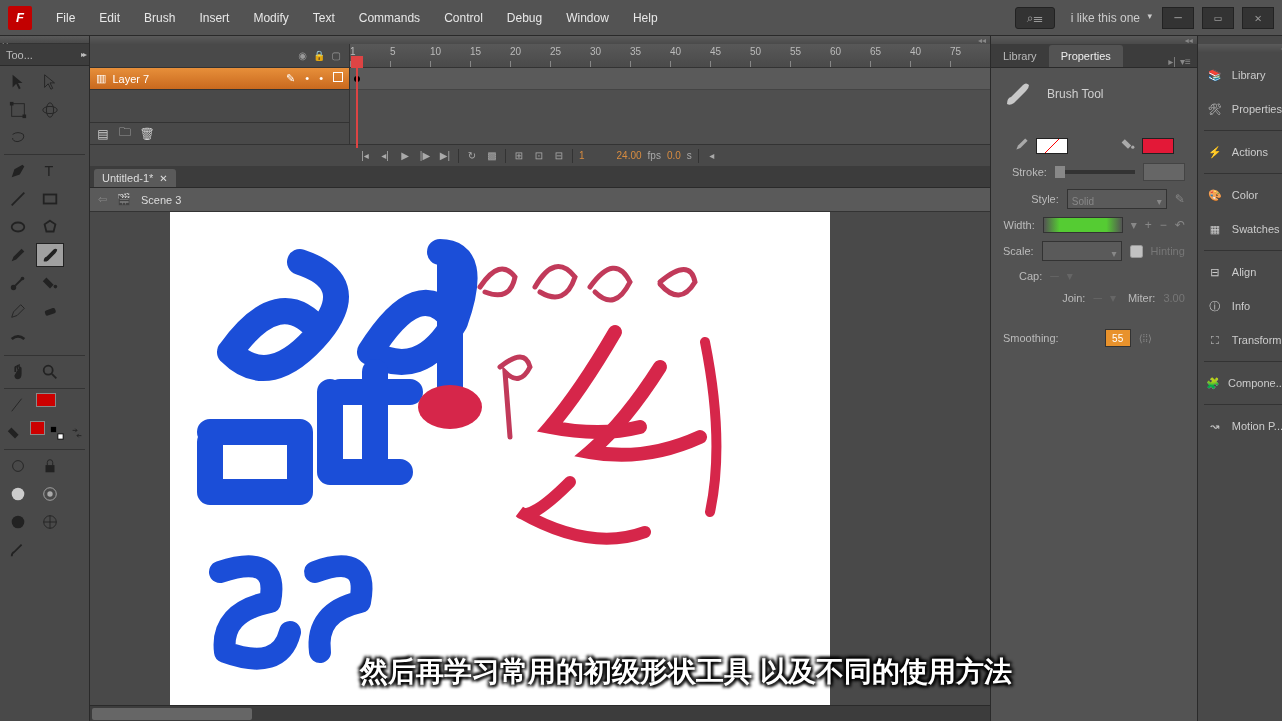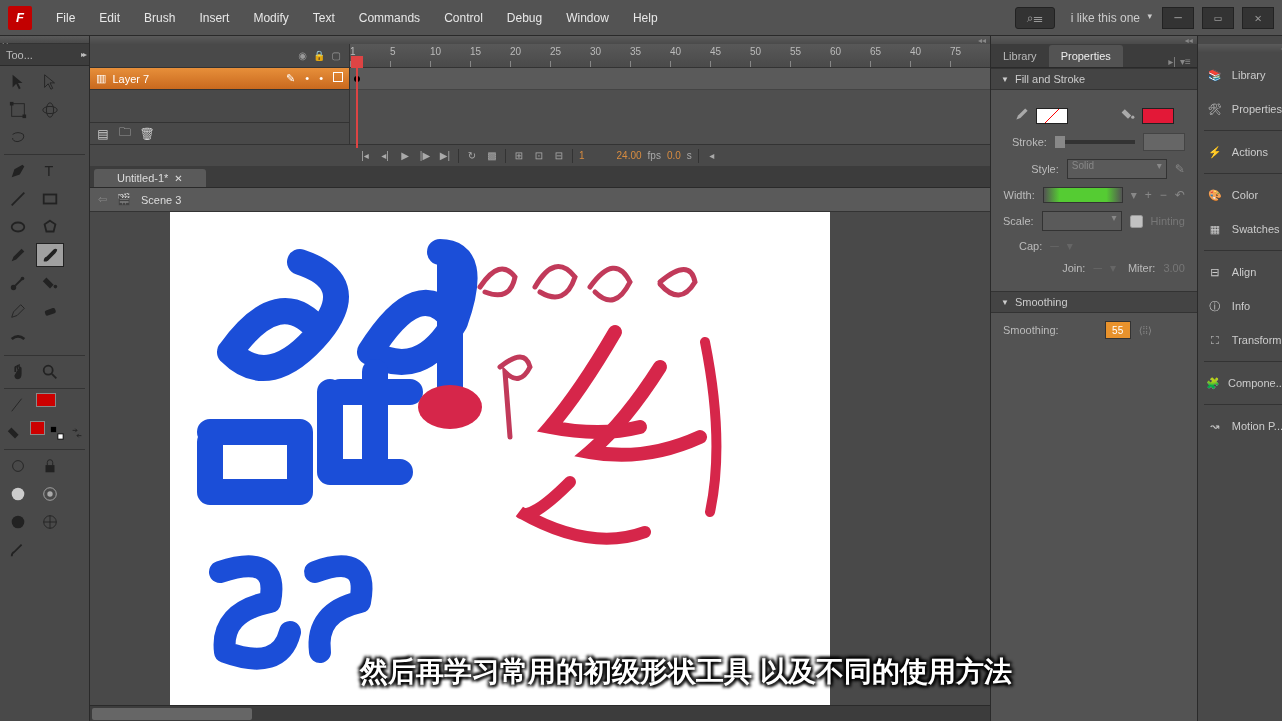--- a/index.html
+++ b/index.html
@@ -53,21 +53,21 @@
 .keyframe { position: absolute; width: 6px; height: 6px; background: #000; border-radius: 50%; top: 8px; }
 .playhead { position: absolute; top: 0; width: 2px; height: 80px; background: #d44; }
 .playhead-top { position: absolute; top: -12px; left: -5px; width: 12px; height: 12px; background: #d44; }
 .timeline-footer { height: 22px; background: #494949; border-top: 1px solid #333; display: flex; align-items: center; gap: 6px; padding: 0 8px; font-size: 10px; color: #aaa; }
 .tf-sep { width: 1px; height: 14px; background: #333; }
 .tf-val { color: #d88c40; }
 .tf-btn { width: 14px; height: 14px; display: flex; align-items: center; justify-content: center; cursor: pointer; }
 
 
 .doc-tabs { height: 22px; background: #3c3c3c; display: flex; align-items: flex-end; padding-left: 4px; border-bottom: 1px solid #2a2a2a; }
-.doc-tab { background: #5a5a5a; padding: 3px 23px; font-size: 11px; color: #ddd; border-radius: 3px 3px 0 0; display: flex; gap: 6px; align-items: center; }
+.doc-tab { background: #5a5a5a; padding: 3px 8px; font-size: 11px; color: #ddd; border-radius: 3px 3px 0 0; display: flex; gap: 6px; align-items: center; }
 .doc-tab .close { font-size: 10px; cursor: pointer; }
 
 .scene-bar { height: 24px; background: #5a5a5a; display: flex; align-items: center; gap: 10px; padding: 0 8px; font-size: 11px; color: #ddd; border-bottom: 1px solid #333; }
 .scene-bar .nav-arrow { color: #888; cursor: pointer; }
 
 .canvas-area { flex: 1; background: #494949; position: relative; overflow: hidden; }
 .stage { position: absolute; left: 80px; top: 0; width: 660px; height: 500px; background: #fff; }
 .stage svg { width: 100%; height: 100%; }
 
 
@@ -91,21 +91,21 @@
 .section-body { padding: 8px 12px; }
 .prop-row { display: flex; align-items: center; gap: 8px; margin-bottom: 8px; justify-content: flex-end; }
 .prop-label { color: #bbb; font-size: 11px; text-align: right; }
 .prop-input { width: 42px; height: 18px; background: #666; border: 1px solid #444; color: #888; font-size: 10px; padding: 0 4px; }
 .prop-input.active { background: #e8922c; color: #fff; border: 1px solid #333; }
 .prop-swatch { width: 32px; height: 16px; border: 1px solid #222; }
 .fill-stroke-row { display: flex; justify-content: space-around; align-items: center; padding: 8px; }
 .slider-track { width: 80px; height: 4px; background: #333; position: relative; }
 .slider-thumb { position: absolute; width: 10px; height: 12px; background: #888; top: -4px; left: 0; }
 .width-profile { width: 80px; height: 16px; background: linear-gradient(to right, transparent 0%, #5c3 20%, #5c3 80%, transparent 100%); border: 1px solid #333; }
-.dropdown-box { width: 100px; height: 20px; background: #5a5a5a; border: 1px solid #333; color: #888; font-size: 10px; padding: 0 4px; position: relative; }
+.dropdown-box { width: 100px; height: 20px; background: #5a5a5a; border: 1px solid #333; color: #888; font-size: 10px; padding: 6px 4px; position: relative; }
 .dropdown-box::after { content: "▾"; position: absolute; right: 4px; }
 
 
 .dock-panel { width: 96px; background: #494949; border-left: 1px solid #2a2a2a; padding-top: 8px; }
 .dock-handle { height: 8px; background: linear-gradient(#5a5a5a,#4a4a4a); display: flex; align-items: center; justify-content: flex-end; padding-right: 4px; margin-bottom: 6px; }
 .dock-item { height: 34px; display: flex; align-items: center; gap: 8px; padding: 0 8px; font-size: 11px; color: #ccc; cursor: pointer; }
 .dock-icon { width: 18px; height: 18px; display: flex; align-items: center; justify-content: center; }
 .dock-sep { height: 1px; background: #333; margin: 4px 6px; }
 </style>
 </head>
@@ -491,22 +491,27 @@
         <span class="handle-arrow">◂◂</span>
       </div>
     <div class="panel-tabs">
       <div class="panel-tab">Library</div>
       <div class="panel-tab active">Properties</div>
       <div class="panel-tab-icons">
           <span>▸|</span>
           <span>▾≡</span>
         </div>
     </div>
-
-    <div class="section-head">Fill and Stroke</div>
+    <div class="tool-display">
+      <svg class="brush-icon" viewBox="0 0 28 28">
+          <path d="M4 24 Q4 18 8 17 L20 5 Q23 2 26 5 Q26 8 23 11 L11 23 Q7 26 4 24" fill="#c8c8c8"></path>
+        </svg>
+      <span>Brush Tool</span>
+    </div>
+
     <div class="section-body">
       <div class="fill-stroke-row">
         <span><svg width="16" height="16" viewBox="0 0 20 20">
               <path d="M3 17 L5 12 L14 3 L17 6 L8 15 Z" fill="#aaa"></path>
             </svg></span>
         <span class="prop-swatch" style="background:linear-gradient(135deg,#fff 48%,#f00 48%,#f00 52%,#fff 52%)"></span>
         <span style="width:40px"></span>
         <span><svg width="16" height="16" viewBox="0 0 20 20">
               <path d="M6 4 L14 12 L10 16 L2 8 Z" fill="#aaa"></path>
               <circle cx="16" cy="14" r="2" fill="#aaa"></circle>
@@ -547,21 +552,20 @@
       </div>
       <div class="prop-row">
         <span class="prop-label">Join:</span>
         <span style="color:#666">─</span>
         <span style="width:10px;color:#666">▾</span>
         <span class="prop-label">Miter:</span>
         <span class="prop-label" style="color:#777">3.00</span>
       </div>
     </div>
 
-    <div class="section-head">Smoothing</div>
     <div class="section-body">
       <div class="prop-row" style="justify-content:flex-start">
         <span class="prop-label">Smoothing:</span>
         <span style="width:30px"></span>
         <span class="prop-input active" style="width:26px;text-align:center;display:inline-flex;align-items:center;justify-content:center">55</span>
         <span style="color:#888;font-size:10px">⟨⁞⁞⟩</span>
       </div>
     </div>
   </div>
 

